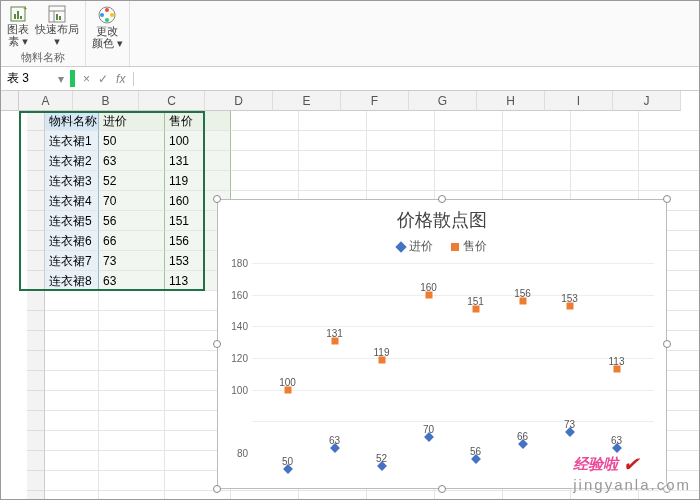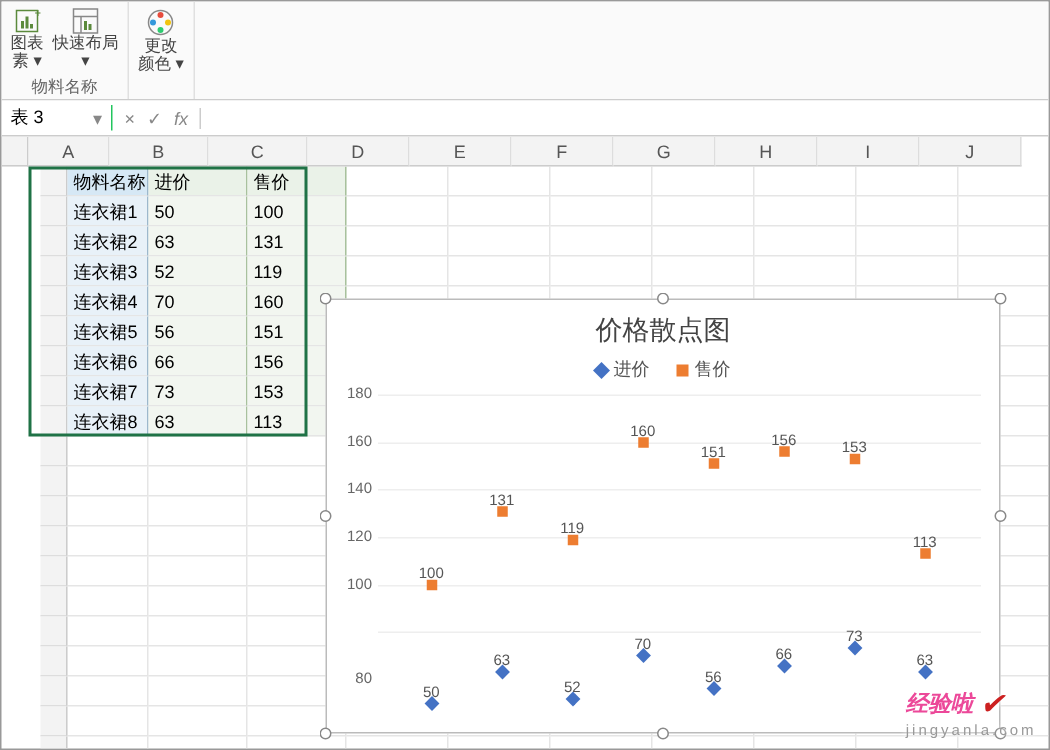--- a/index.html
+++ b/index.html
@@ -10,21 +10,21 @@
   .ricon { display:flex; flex-direction:column; align-items:center; font-size:11px; color:#444; cursor:pointer;}
   .ricon svg { display:block;}
   .grplabel { font-size:11px; color:#666; margin-top:2px;}
   .styles-wrap { flex:1; display:flex; flex-direction:column;}
   .styles-gal { border:2px solid #cc2020; margin:2px 4px 0 4px; padding:4px; display:flex; gap:8px; height:46px; overflow:hidden;}
   .thumb { width:84px; height:36px; background:#fff; border:1px solid #ddd; font-size:5px; color:#888; position:relative; cursor:pointer;}
   .thumb.sel { border:1.5px solid #b08830; box-shadow:0 0 0 1px #f8e6c0;}
   .thumb.dark { background:#2b2b2b;}
   .tt { position:absolute; top:1px; left:0; right:0; text-align:center; font-size:5px;}
   .formula-bar { display:flex; align-items:center; height:24px; border-bottom:1px solid #ccc; background:#fff;}
-  .namebox { width:74px; border-right:1px solid #22c55e; padding:0 6px; font-size:12px; display:flex; align-items:center; justify-content:space-between;}
+  .namebox { width:74px; border-right:5px solid #22c55e; padding:0 6px; font-size:12px; display:flex; align-items:center; justify-content:space-between;}
   .fx-tools { padding:0 8px; display:flex; gap:8px; align-items:center; border-right:1px solid #ccc; color:#888;}
   .fx-input { flex:1; padding:0 6px; color:#333;}
   .sheet-area { position:relative; height:calc(500px - 66px - 24px - 2px); overflow:hidden;}
   .grid { position:absolute; left:0; top:0;}
   .col-headers { display:flex; position:sticky; top:0;}
   .corner { width:18px; height:20px; background:#f3f3f3; border-right:1px solid #ccc; border-bottom:1px solid #ccc;}
   .ch { height:20px; background:#f3f3f3; border-right:1px solid #ddd; border-bottom:1px solid #ccc; text-align:center; font-size:12px; color:#555; line-height:20px;}
   .row { display:flex; height:20px;padding-left:26px;}
   .rh { width:18px; background:#f3f3f3; border-right:1px solid #ccc; border-bottom:1px solid #ddd;}
   .cell { border-right:1px solid #e5e5e5; border-bottom:1px solid #e5e5e5; padding:0 4px; font-size:12px; line-height:20px; white-space:nowrap; overflow:hidden;}
@@ -44,21 +44,21 @@
   .ln { width:22px; height:0; border-top:1.5px solid #4472c4;}
   .plot { position:relative; margin:8px 12px 8px 34px; height:190px;}
   .ylab { position:absolute; right:100%; font-size:10px; color:#666; transform:translateY(-50%); padding-right:4px; text-align:right; width:26px;}
   .ygrid { position:absolute; left:0; right:0; border-top:1px solid #eee;}
   .pt { position:absolute; transform:translate(-50%,-50%);}
   .pt.di { width:7px; height:7px; background:#4472c4; transform:translate(-50%,-50%) rotate(45deg);}
   .pt.sq2 { width:7px; height:7px; background:#ed7d31;}
   .dl { position:absolute; font-size:10px; color:#555; transform:translate(-50%,-115%);}
   .wm { position:absolute; right:8px; bottom:6px; font-size:15px; font-style:italic; color:#333; text-shadow:0 0 4px #fff,0 0 4px #fff;}
   .wm b{color:#ec4899;} .wm .chk{color:#cc2020; font-size:20px; vertical-align:-2px;}
-  .wm .sub{display:block; font-size:10px; color:#999; font-style:normal; letter-spacing:2px;}
+  .wm .sub{display:block; font-size:15px; color:#999; font-style:normal; letter-spacing:2px;}
 </style>
 </head>
 <body>
 
 <div class="ribbon">
   <div class="rgroup">
     <div class="icons">
       <div class="ricon">
         <svg width="18" height="18">
             <rect x="2" y="2" width="14" height="14" fill="none" stroke="#5b8a3c"></rect>

